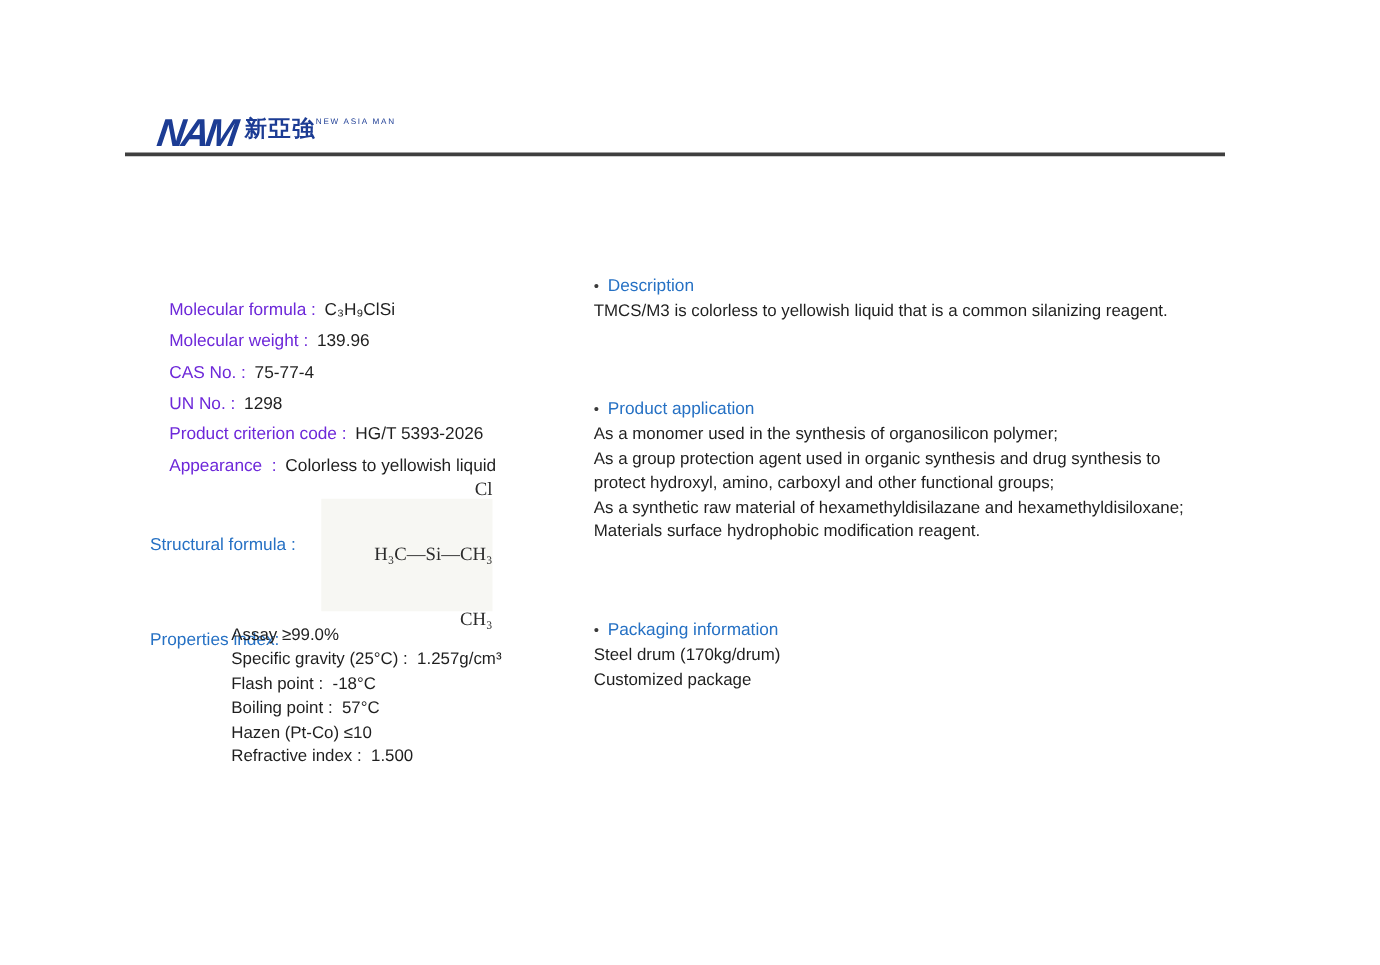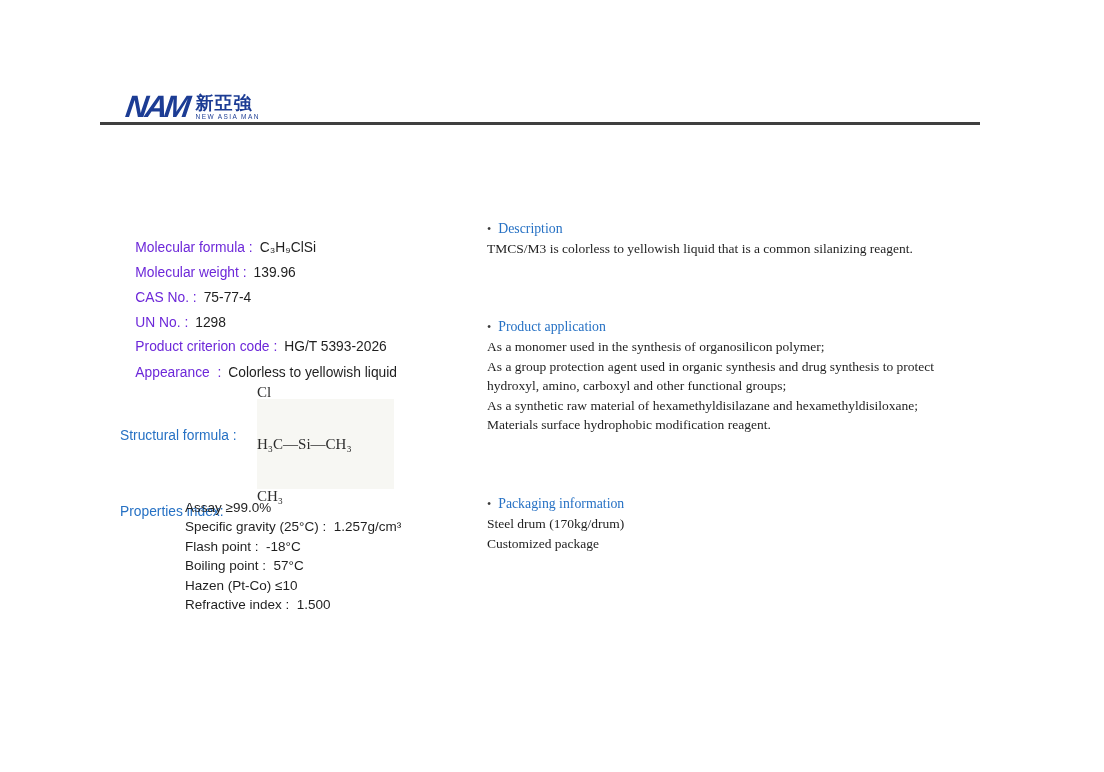--- a/index.html
+++ b/index.html
@@ -26,21 +26,20 @@
     font-style: italic;
     font-weight: 900;
     font-size: 31px;
     line-height: 30px;
     letter-spacing: -3px;
     transform: skewX(-8deg);
     color: #1c3c94;
   }
   .logo-right {
     display: flex;
-    flex-direction: column;
     margin-left: 8px;
     padding-top: 2px;
   }
   .logo-cn {
     font-size: 18px;
     line-height: 19px;
     font-weight: bold;
     color: #1c3c94;
     letter-spacing: 1px;
     white-space: nowrap;
@@ -94,21 +93,21 @@
   }
   .formula-box {
     position: absolute;
     left: 257px;
     top: 399px;
     width: 137px;
     height: 90px;
     background: #f7f7f3;
     display: flex;
     flex-direction: column;
-    align-items: flex-start;
+    align-items: flex-end;
     justify-content: center;
     font-family: "Liberation Serif", "DejaVu Serif", serif;
     font-size: 15px;
     color: #2b2b2b;
     gap: 17px;
   }
   .f-atom { line-height: 16px; white-space: pre; }
   .f-bar { width: 1.5px; height: 10px; background: #444; margin: 1px 0; }
 
   
@@ -125,23 +124,22 @@
     top: 498px;
     font-size: 13.5px;
     line-height: 19.4px;
     list-style: none;
   }
   .props-list li { white-space: pre-wrap; }
 
   
   .rsec {
     position: absolute;
-    left: 487px;
+    left: 475px;
     width: 488px;
-    font-family: Liberation Serif, serif;
   }
   .rhead {
     font-size: 13.8px;
     line-height: 20px;
     color: #2671c4;
   }
   .bullet {
     color: #3a3a3a;
     font-size: 12px;
     margin-right: 7px;

